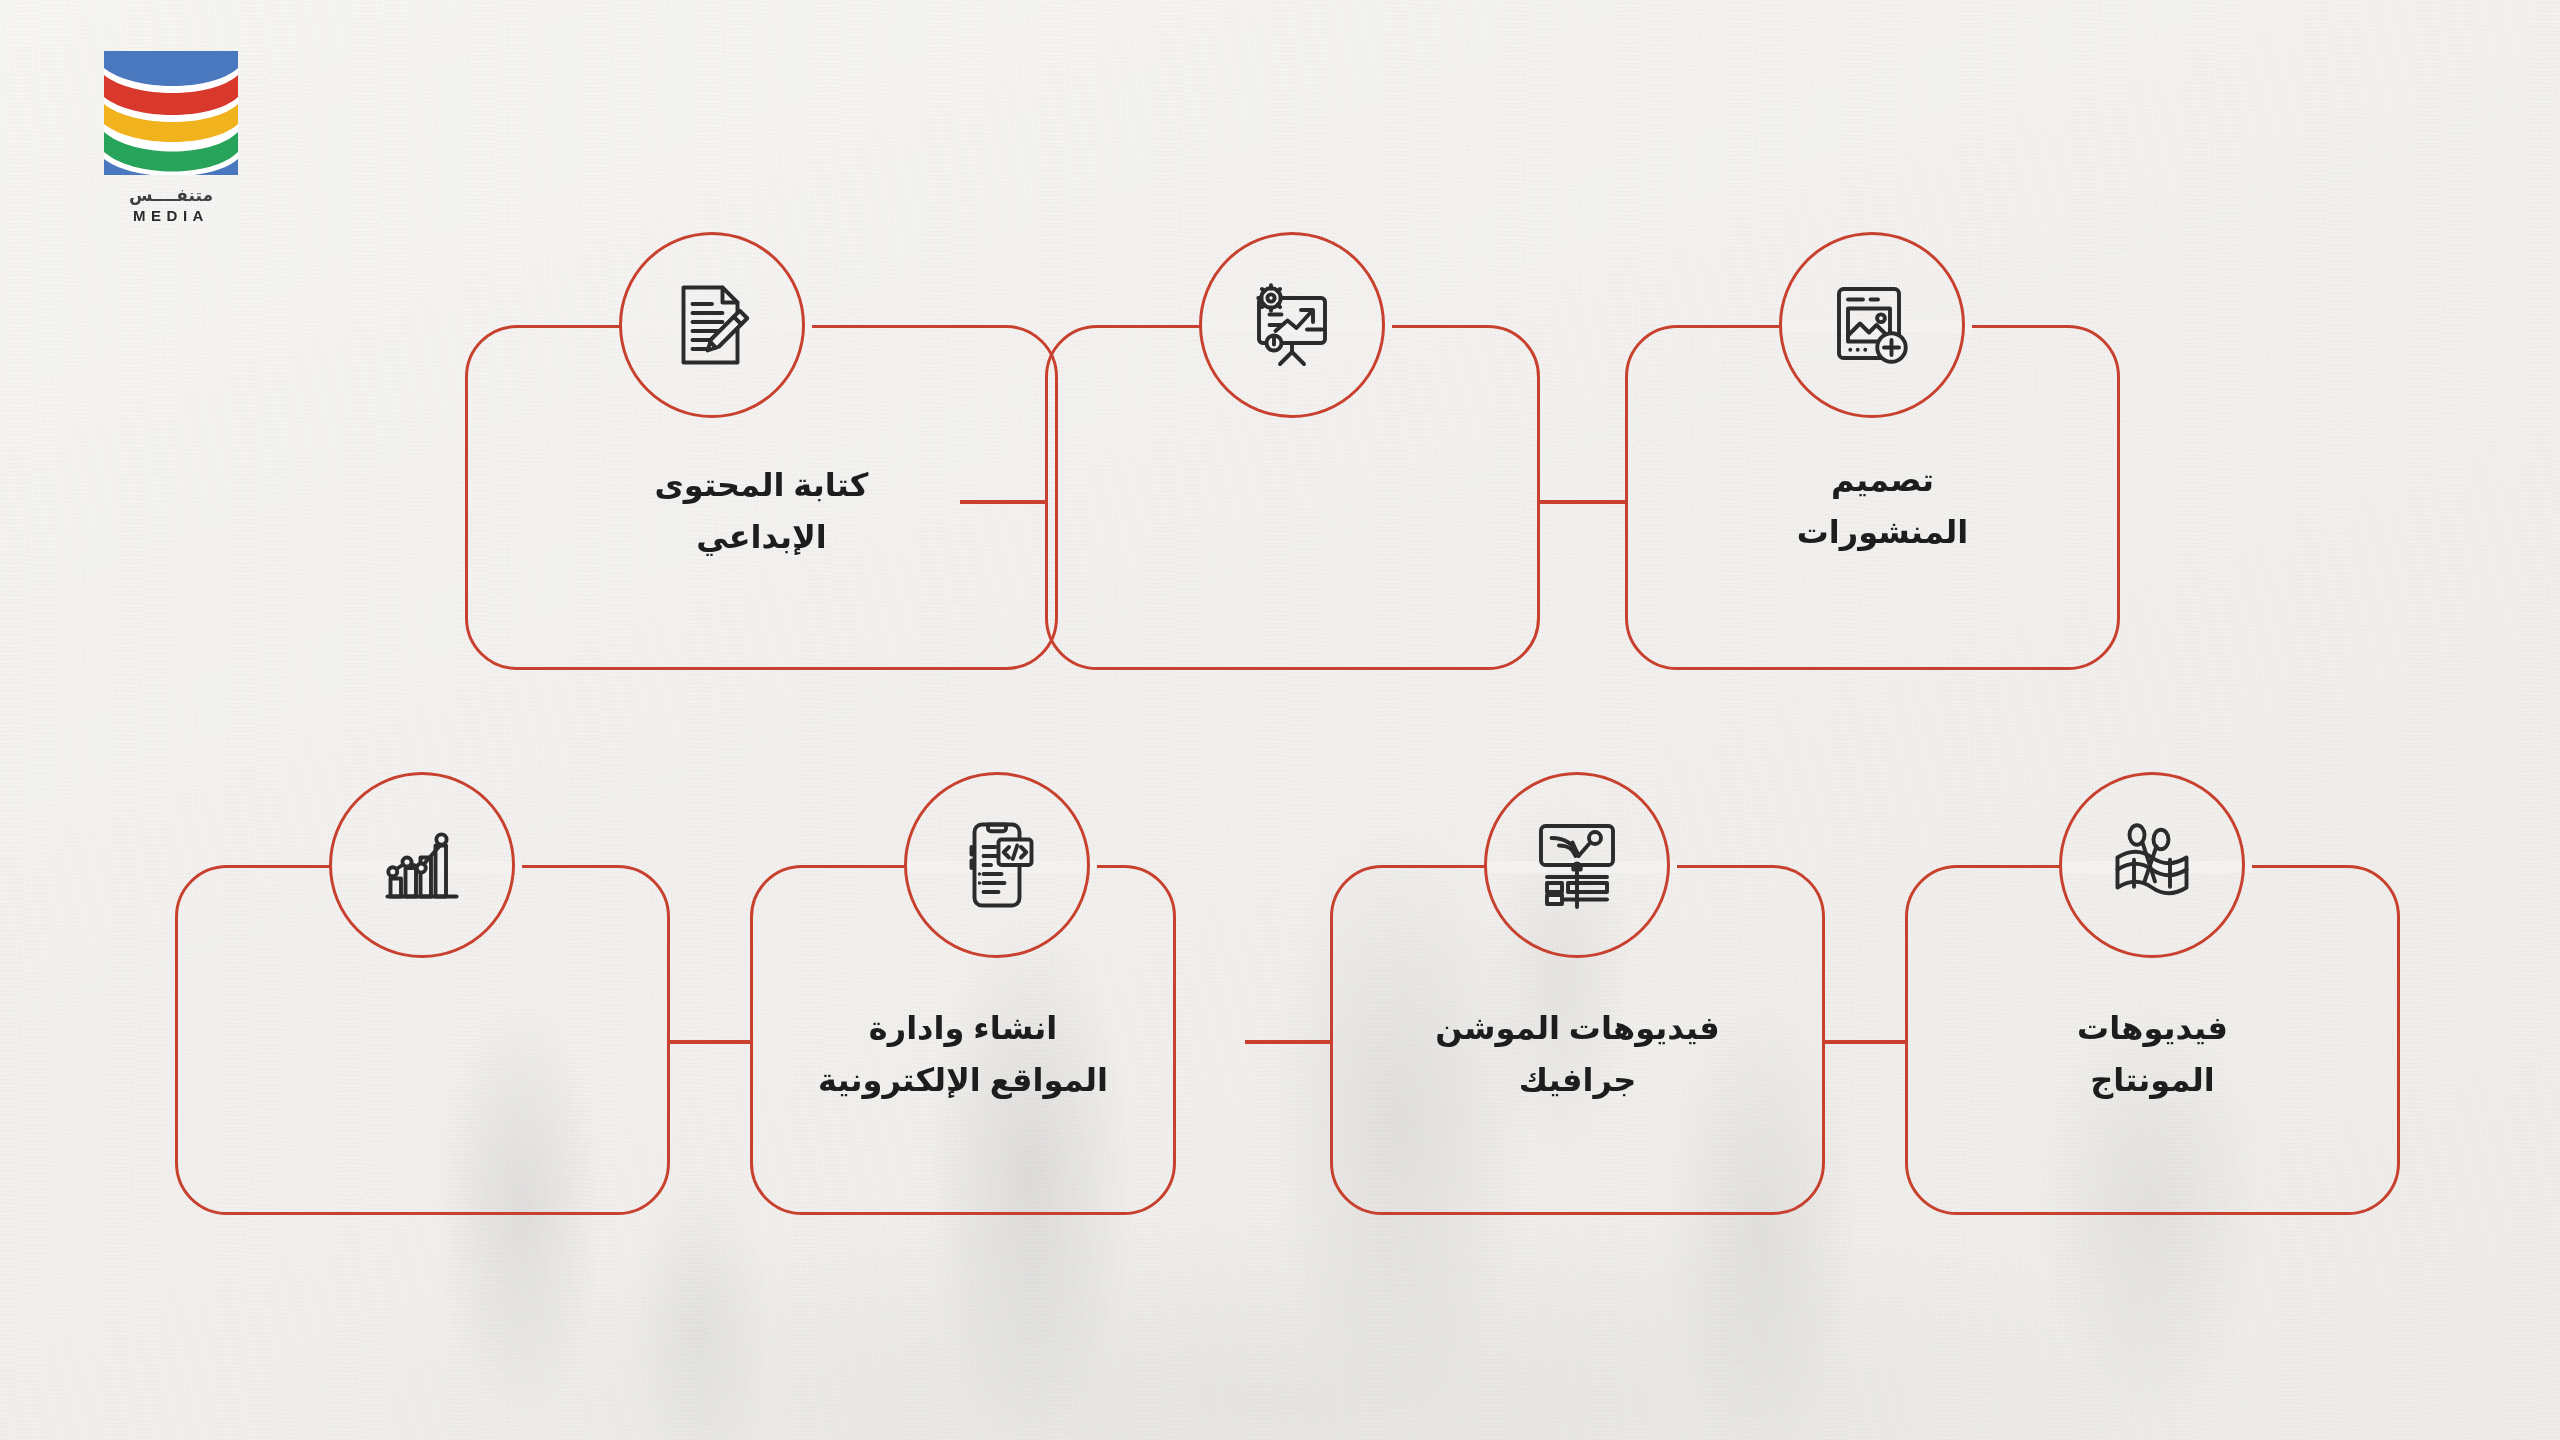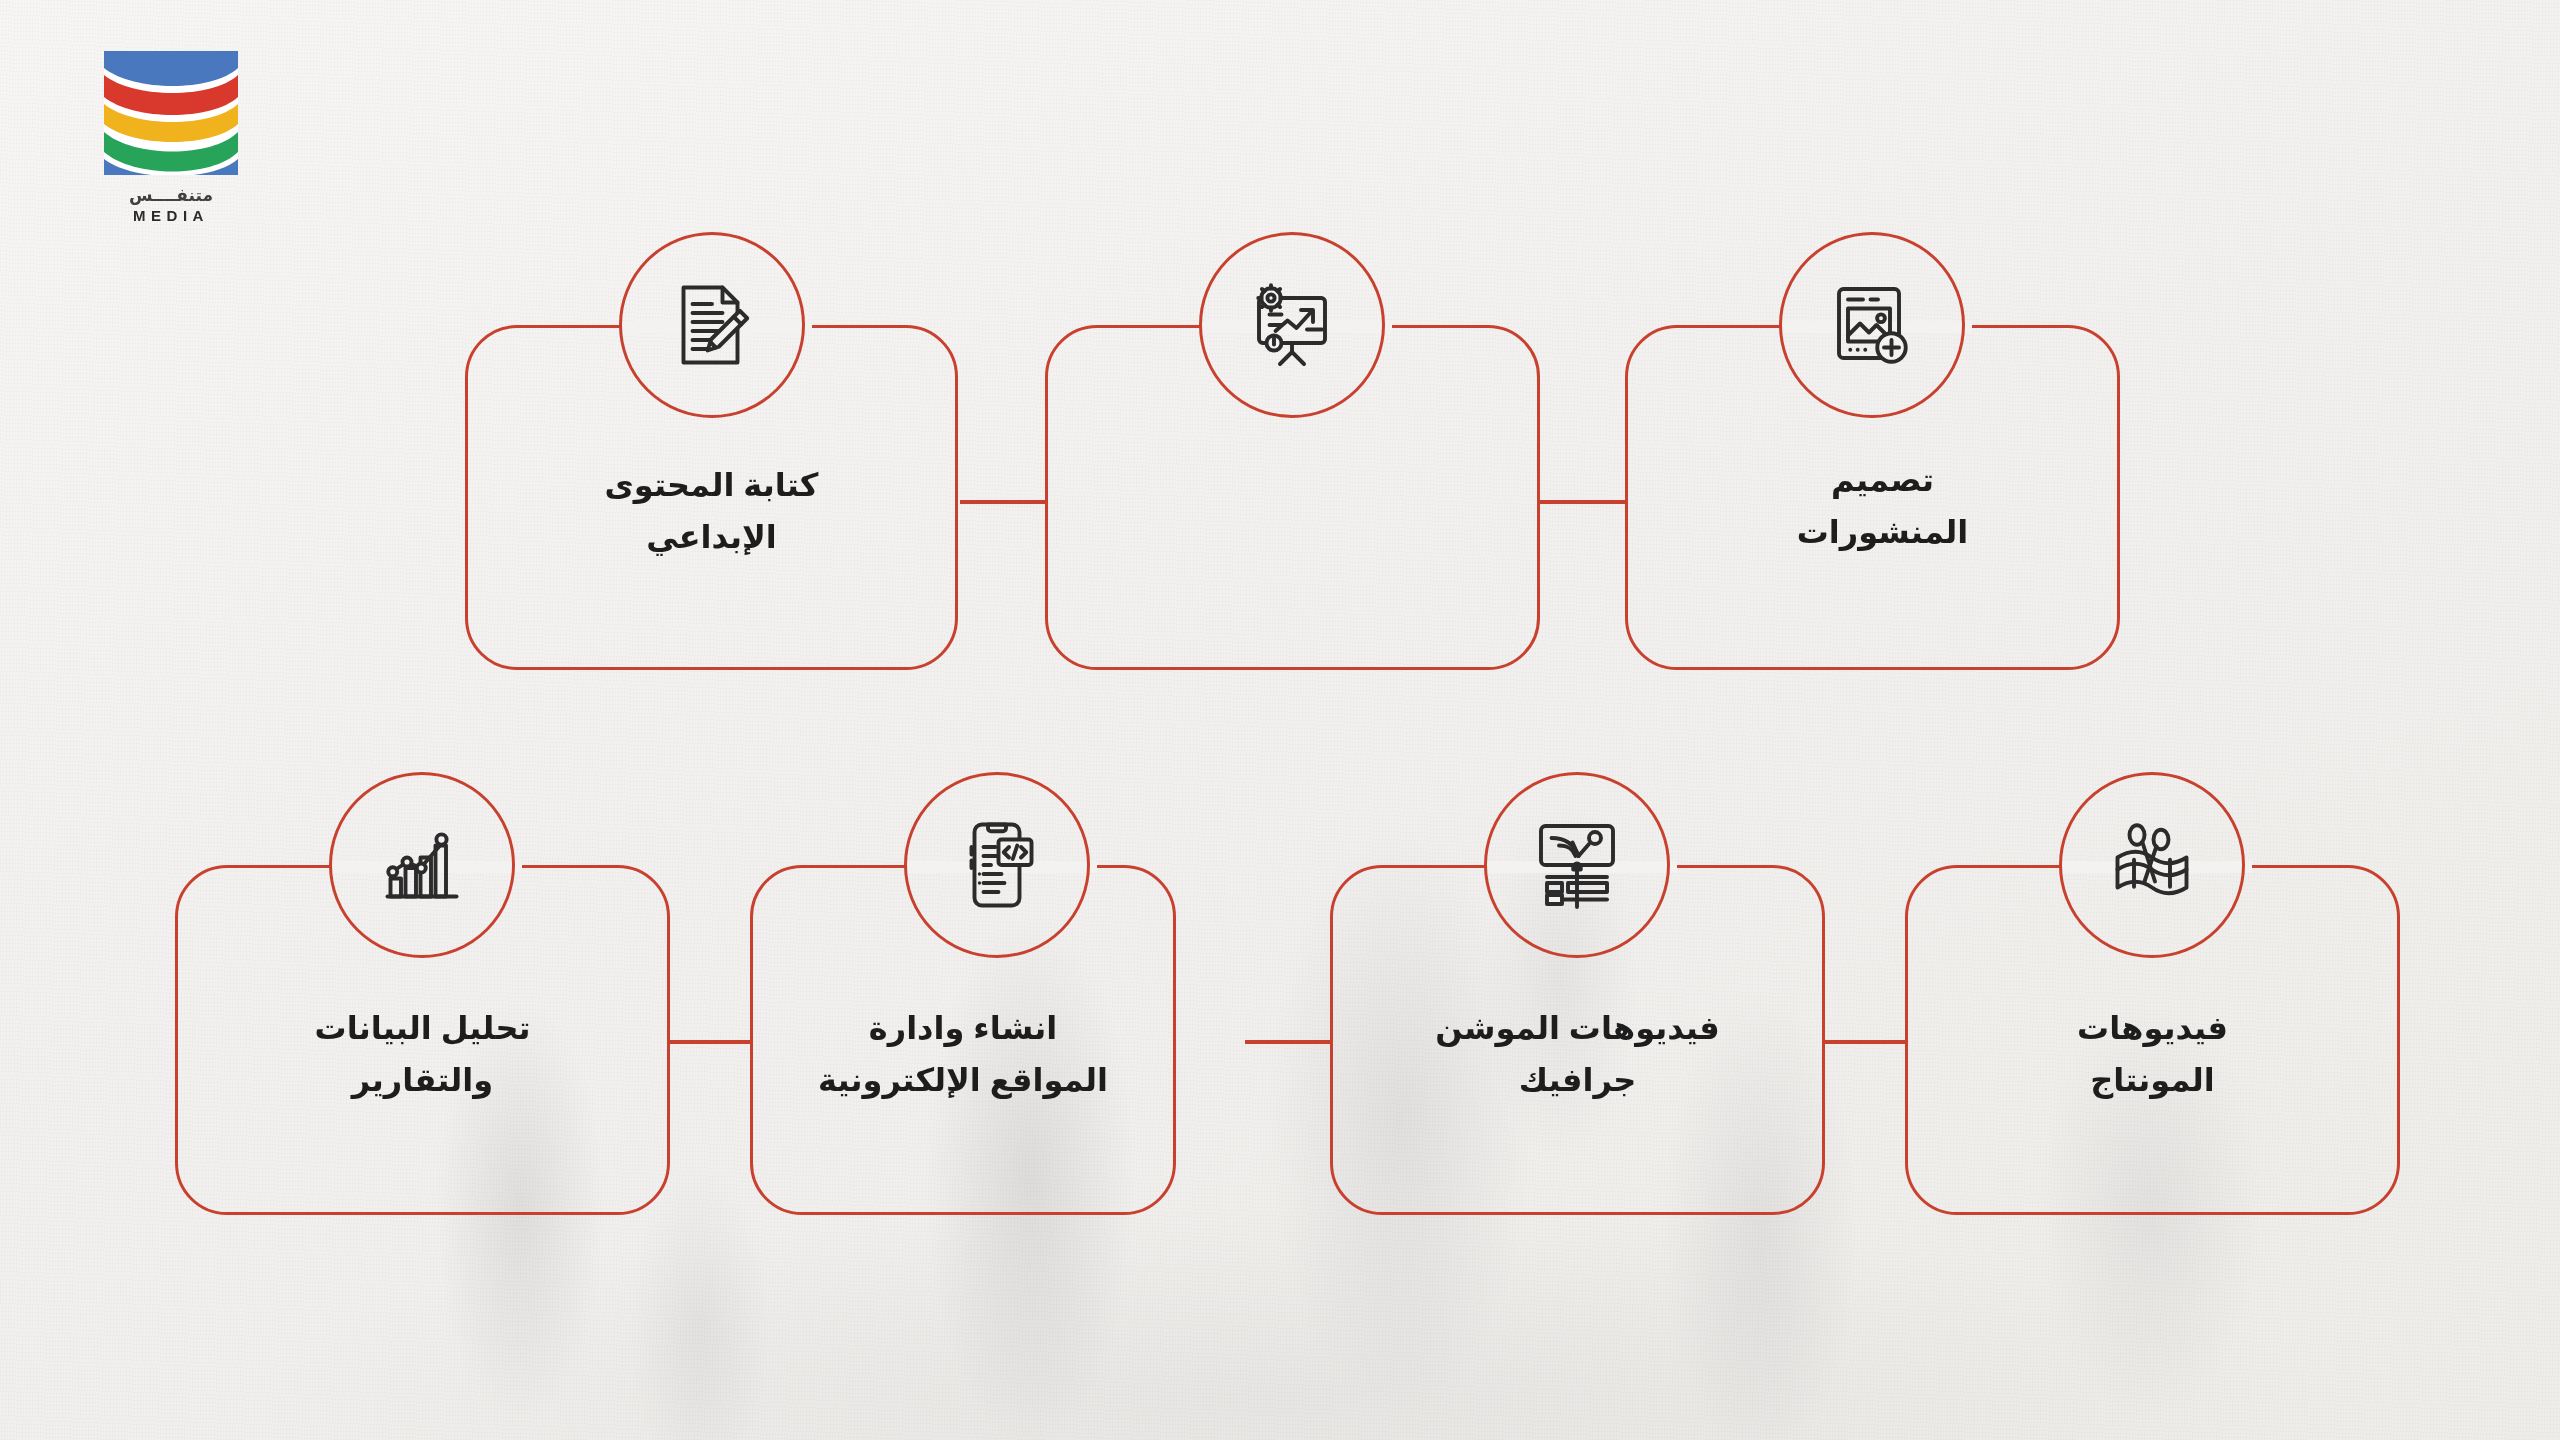--- a/index.html
+++ b/index.html
@@ -122,21 +122,21 @@
     <div class="logo-en">MEDIA</div>
   </div>
 
   <div class="conn" style="left:960px;top:500px;width:86px;"></div>
   <div class="conn" style="left:1540px;top:500px;width:86px;"></div>
 
   <div class="conn" style="left:670px;top:1040px;width:82px;"></div>
   <div class="conn" style="left:1245px;top:1040px;width:86px;"></div>
   <div class="conn" style="left:1825px;top:1040px;width:82px;"></div>
 
-  <div class="card" style="left:465px;top:325px;width:493px;height:345px;">
+  <div class="card" style="left:465px;top:325px;width:593px;height:345px;">
     <div class="notch" style="left:152px;width:192px;"></div>
     <div class="card-label" style="top:132px;">كتابة المحتوى
 الإبداعي</div>
   </div>
   <div class="circle" style="left:619px;top:232px;">
     <svg viewBox="0 0 64 64" fill="none" stroke="#2b2b2b" stroke-width="2.6" stroke-linecap="round" stroke-linejoin="round">
       <path d="M13 7 h26 l10 10 v40 H13 Z"></path>
       <path d="M39 7 v10 h10"></path>
       <path d="M19 18 h13 M19 24 h20 M19 30 h20 M19 36 h17 M19 42 h13 M19 48 h11"></path>
       <path d="M50.5 22.5 l5 5 -19 19 -7.5 2.5 2.5 -7.5 Z" fill="#f4f2f0"></path>
@@ -181,22 +181,20 @@
       <circle cx="17.5" cy="48.5" r="1.3" fill="#2b2b2b" stroke="none"></circle>
       <circle cx="22.5" cy="48.5" r="1.3" fill="#2b2b2b" stroke="none"></circle>
       <circle cx="27.5" cy="48.5" r="1.3" fill="#2b2b2b" stroke="none"></circle>
       <circle cx="45" cy="47" r="9.5" fill="#f4f2f0"></circle>
       <path d="M45 42 v10 M40 47 h10"></path>
     </svg>
   </div>
 
   <div class="card" style="left:175px;top:865px;width:495px;height:350px;">
     <div class="notch" style="left:152px;width:192px;"></div>
-    <div class="card-label" style="top:135px;">تحليل البيانات
-والتقارير</div>
   </div>
   <div class="circle" style="left:329px;top:772px;">
     <svg viewBox="0 0 64 64" fill="none" stroke="#2b2b2b" stroke-width="2.6" stroke-linecap="round" stroke-linejoin="round">
       <path d="M9 53 h46"></path>
       <rect x="11" y="41" width="7" height="12"></rect>
       <rect x="21" y="34" width="7" height="19"></rect>
       <rect x="31" y="27" width="7" height="26"></rect>
       <rect x="41" y="19" width="7" height="34"></rect>
       <path d="M13 36 l9 -6 9 4 13 -15"></path>
       <circle cx="12.5" cy="36.5" r="3" fill="#f4f2f0"></circle>

